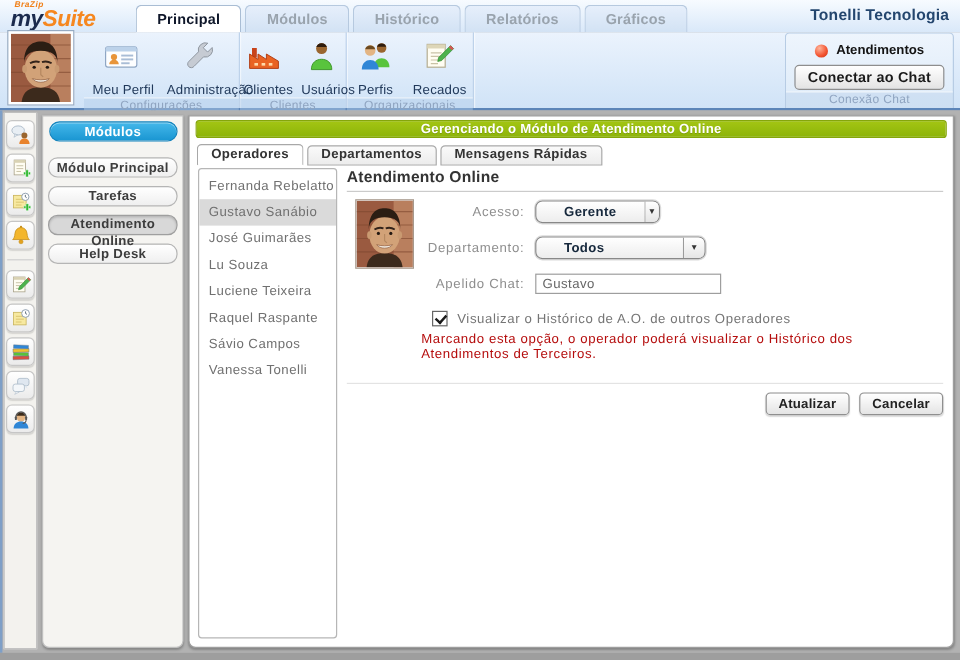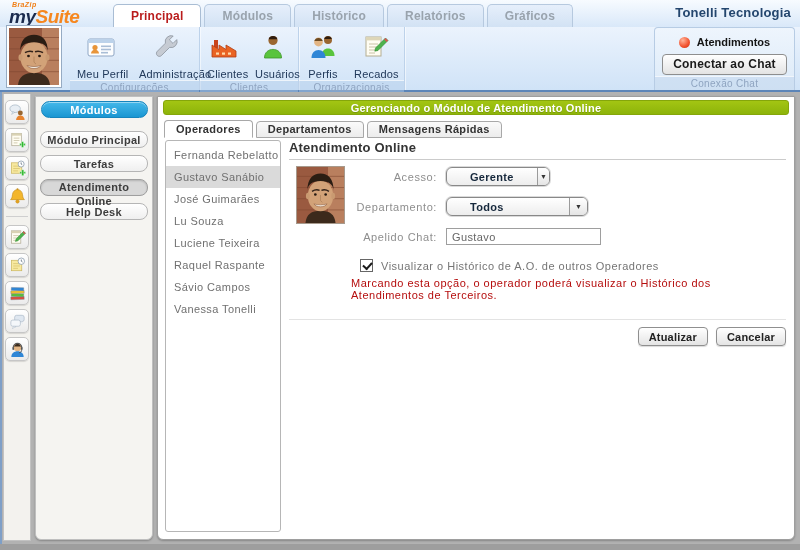--- a/index.html
+++ b/index.html
@@ -11,21 +11,21 @@
     background:linear-gradient(#f7fbff,#d9e8f9); }
   .logo { position:absolute; left:9px; top:1px; cursor:default; }
   .logo-brazip { display:block; font-size:7px; font-weight:bold; font-style:italic; color:#f08019; margin-left:3px; letter-spacing:.4px; }
   .logo-main { font-size:19px; font-weight:bold; font-style:italic; line-height:17px; letter-spacing:-.5px; }
   .logo-my { color:#1b2b4e; }
   .logo-suite { color:#f6871f; }
   .top-tabs { position:absolute; left:113px; bottom:0; display:flex; gap:3px; }
   .ttab { padding:4px 17px 4px; font-size:12px; font-weight:bold; color:#99a3ad;
     background:linear-gradient(#e6effb,#d2e2f4); border:1px solid #b6c9df; border-bottom:none;
     border-radius:5px 5px 0 0; letter-spacing:.2px; cursor:pointer; }
-  .ttab.active { background:#fff; color:#b91c1c; border-color:#a9bdd4;text-align:center; }
+  .ttab.active { background:#fff; color:#0f172a; border-color:#a9bdd4;text-align:center; }
   .company { position:absolute; right:9px; top:5px; font-size:13px; font-weight:bold; color:#24466e; letter-spacing:.2px; }
 
   
   .ribbon { position:absolute; top:27px; left:0; right:0; height:65px;
     background:linear-gradient(#ebf3fd,#d0e3f7); border-bottom:2px solid #5c85b8;
     display:flex; padding-left:70px; }
   .avatar { position:absolute; left:6px; top:-2px; width:56px; height:63px; background:#fff;
     border:1px solid #96abc3; padding:2px; z-index:4; }
   .avatar svg { width:100%; height:100%; display:block; }
   .rgroup { display:flex; flex-direction:column; border-right:1px solid #bdd2ea; box-shadow:1px 0 0 rgba(255,255,255,.55); }
@@ -184,21 +184,21 @@
         <div class="ritem">
           <svg class="icn" viewBox="0 0 30 30">
             <path d="M25.8 7.6a6 6 0 0 1-7.2 7.8l-7.8 7.8a3 3 0 1 1-4.2-4.2l7.8-7.8a6 6 0 0 1 7.8-7.2l-3.8 3.8 3.6 3.6z" fill="#c6cbd3" stroke="#8d949e" stroke-width="0.8"></path>
           </svg>
           <div class="lbl">Administração</div>
         </div>
       </div>
       <div class="glabel">Configurações</div>
     </div>
 
-    <div class="rgroup" style="width:99px">
+    <div class="rgroup" style="width:89px">
       <div class="ritems">
         <div class="ritem" style="min-width:48px">
           <svg class="icn" viewBox="0 0 30 30">
             <rect x="5" y="8" width="4" height="8" fill="#c8441b"></rect>
             <path d="M3 25V13l7 4.5V13l7 4.5V13l10 6v6z" fill="#e96323" stroke="#b03d14" stroke-width="0.8"></path>
             <rect x="7" y="20.5" width="3" height="2.2" fill="#ffd9a8"></rect>
             <rect x="13" y="20.5" width="3" height="2.2" fill="#ffd9a8"></rect>
             <rect x="19" y="20.5" width="3" height="2.2" fill="#ffd9a8"></rect>
           </svg>
           <div class="lbl">Clientes</div>

